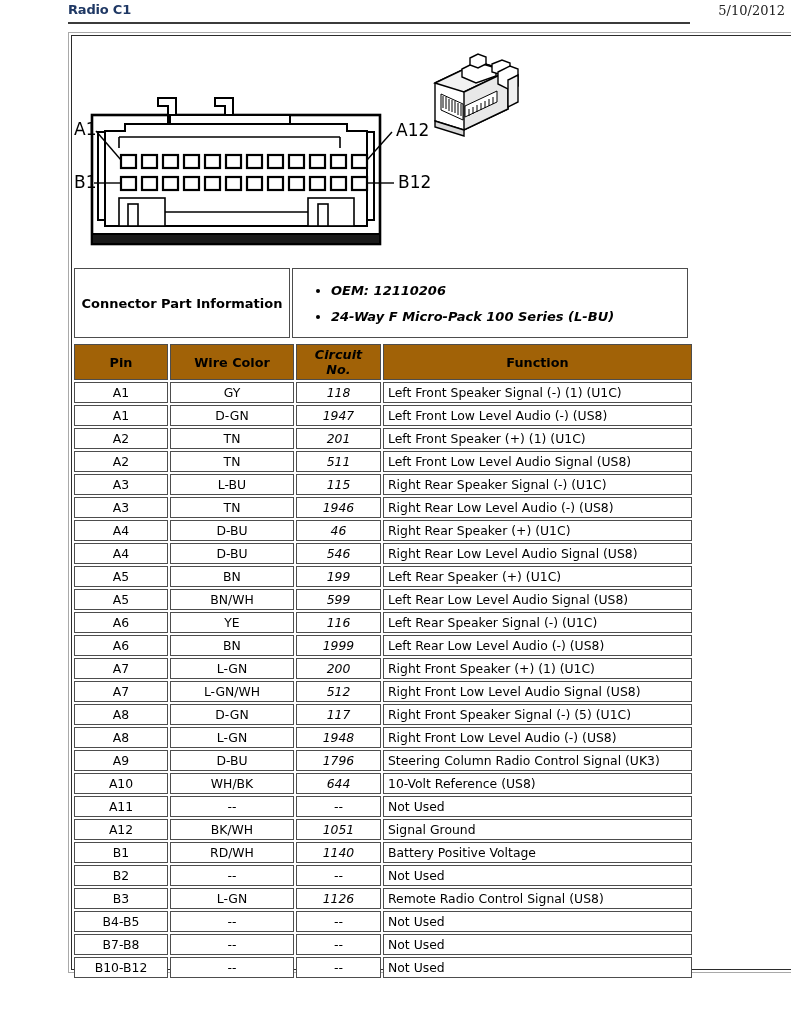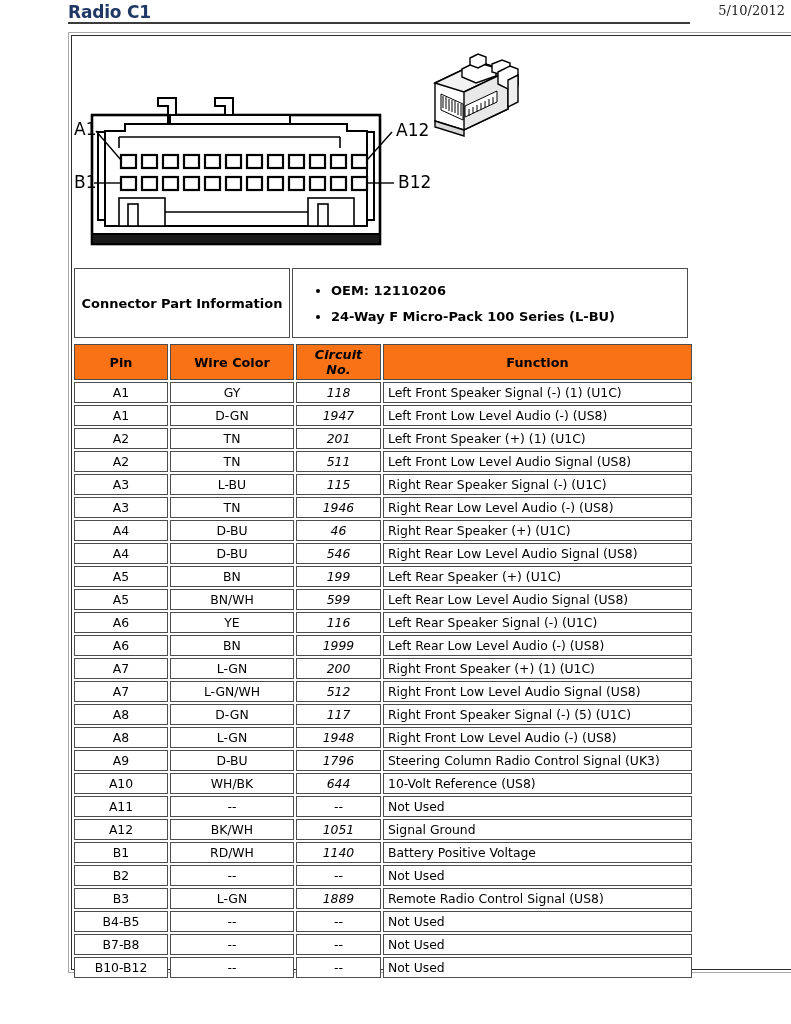--- a/index.html
+++ b/index.html
@@ -22,21 +22,21 @@
     position: absolute;
     left: 0;
     top: 0;
     width: 791px;
     height: 24px;
   }
   .doc-title {
     position: absolute;
     left: 68px;
     top: 2px;
-    font-size: 17px;
+    font-size: 13px;
     font-weight: bold;
     color: #1f3864;
     letter-spacing: -0.2px;
     white-space: nowrap;
   }
   .doc-date {
     position: absolute;
     right: 6px;
     top: 3px;
     font-family: "DejaVu Serif", "Liberation Serif", serif;
@@ -128,20 +128,21 @@
   ul.bullets {
     margin: 0;
     padding: 6px 0 6px 34px;
     list-style: disc;
   }
   ul.bullets li {
     font-weight: bold;
     font-size: 13px;
     line-height: 1.05;
     margin: 4px 0 12px 0;
+    font-style: italic;
   }
   ul.bullets li:last-child {
     margin-bottom: 2px;
   }
 
   
   .pinout-wrap {
     position: absolute;
     left: 0px;
     top: 306px;
@@ -151,21 +152,21 @@
     width: 616px;
   }
   table.pinout td {
     height: 19px;
     line-height: 15px;
     white-space: nowrap;
     overflow: hidden;
   }
   table.pinout th {
     border: 1px solid #4d4d4d;
-    background: #f97316;
+    background: #a16207;
     padding: 2px 4px;
     height: 19px;
     font-size: 12.8px;
     font-weight: bold;
     text-align: center;
     box-sizing: border-box;
   }
   .col-pin    { width: 94px;  text-align: center; }
   .col-color  { width: 124px; text-align: center; }
   .col-circ   { width: 85px;  text-align: center; font-style: italic; }
@@ -462,21 +463,21 @@
             </tr>
             <tr>
               <td class="col-pin">B2</td>
               <td class="col-color">--</td>
               <td class="col-circ">--</td>
               <td class="col-func">Not Used</td>
             </tr>
             <tr>
               <td class="col-pin">B3</td>
               <td class="col-color">L-GN</td>
-              <td class="col-circ">1889</td>
+              <td class="col-circ">1126</td>
               <td class="col-func">Remote Radio Control Signal (US8)</td>
             </tr>
             <tr>
               <td class="col-pin">B4-B5</td>
               <td class="col-color">--</td>
               <td class="col-circ">--</td>
               <td class="col-func">Not Used</td>
             </tr>
             <tr>
               <td class="col-pin">B7-B8</td>

